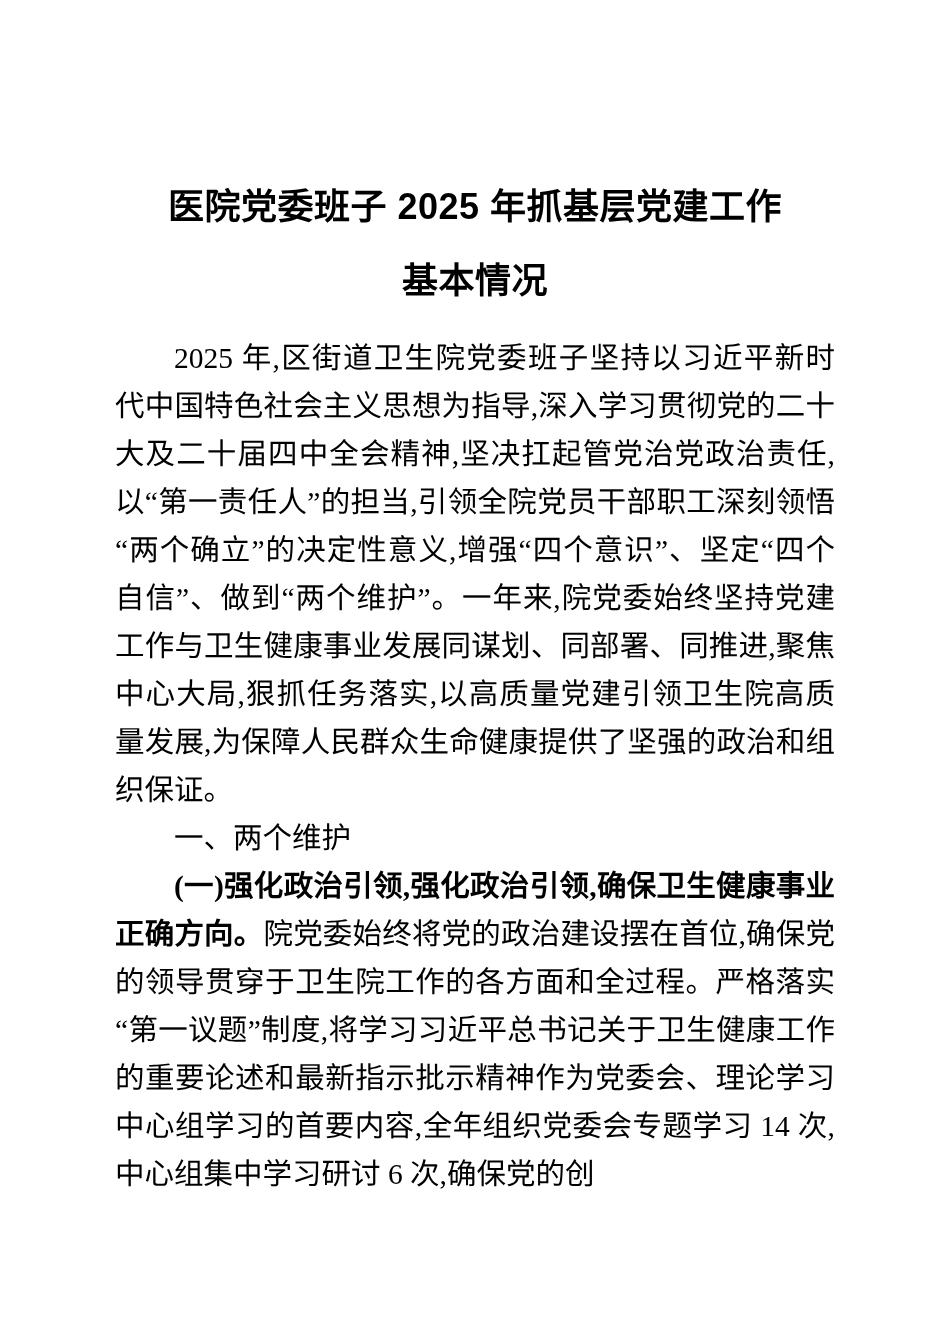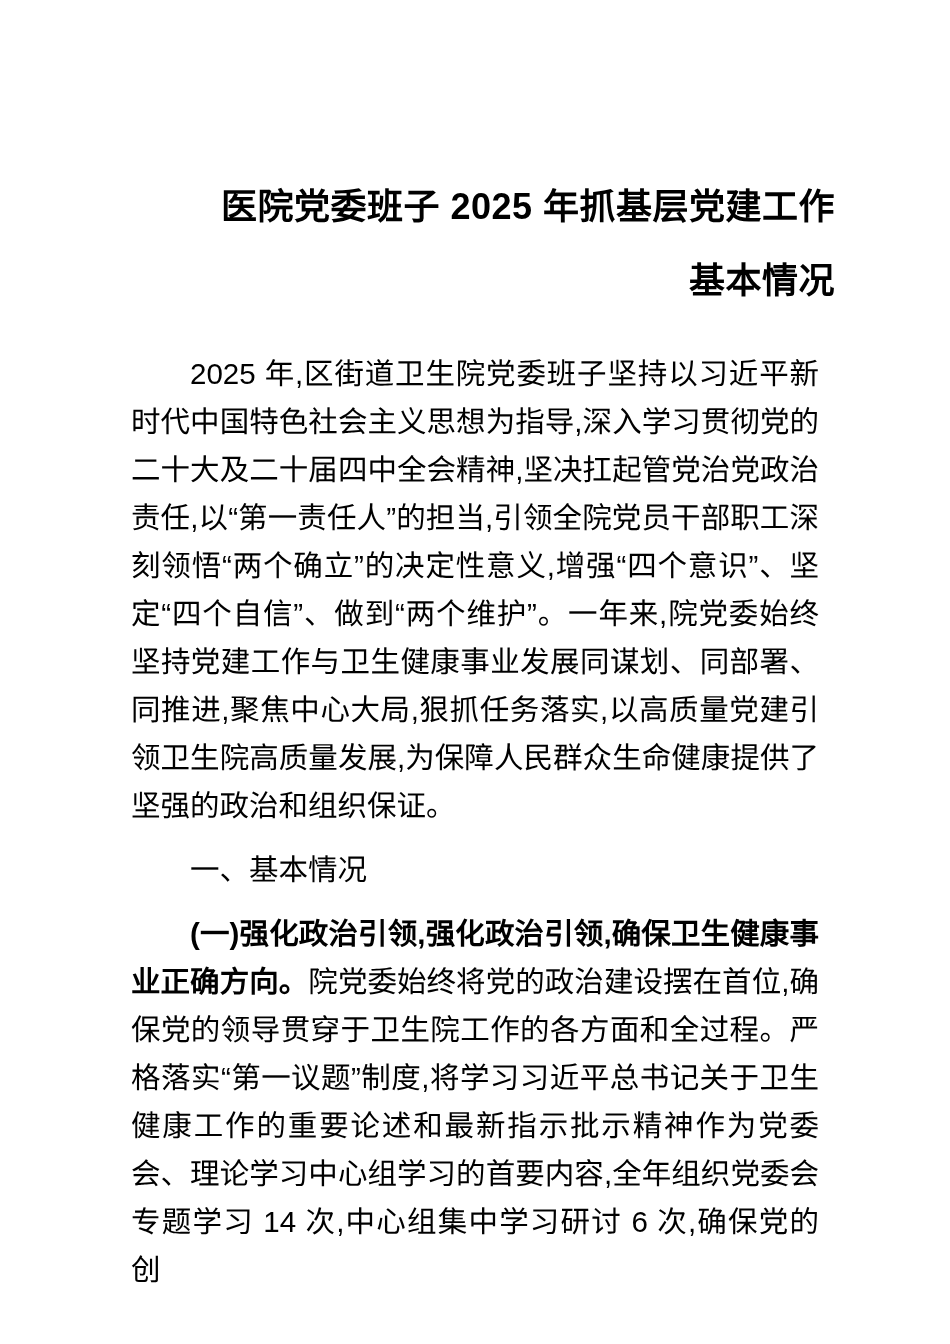--- a/index.html
+++ b/index.html
@@ -22,46 +22,47 @@
     height: 1344px;
     box-sizing: border-box;
     padding: 0 115px;
     background: #ffffff;
   }
 
   
   .doc-title {
     margin: 0;
     padding-top: 170px;
-    text-align: right;
+    text-align: center;
     font-size: 36px;
     font-weight: 700;
     line-height: 74px;
     letter-spacing: 0.5px;
     white-space: nowrap;
   }
   .doc-title .title-line {
     display: block;
   }
 
   
   .doc-body {
     margin: 0;
     padding-top: 16px;
   }
 
   .para {
-    margin: 16px;
+    margin: 0;
     font-size: 29.5px;
     line-height: 48px;
     text-align: justify;
     text-justify: inter-character;
     text-align-last: left;
     letter-spacing: 0;
     word-break: break-all;
+    font-family: Liberation Serif, serif;
   }
   .para.indent {
     text-indent: 2em;
   }
   .para.heading {
     text-indent: 2em;
   }
   .para.section {
     text-indent: 2em;
   }
@@ -77,21 +78,21 @@
 
   <h1 class="doc-title">
     <span class="title-line">医院党委班子 2025 年抓基层党建工作</span>
     <span class="title-line">基本情况</span>
   </h1>
 
   <div class="doc-body">
 
     <p class="para indent">2025 年,区街道卫生院党委班子坚持以习近平新时代中国特色社会主义思想为指导,深入学习贯彻党的二十大及二十届四中全会精神,坚决扛起管党治党政治责任,以“第一责任人”的担当,引领全院党员干部职工深刻领悟“两个确立”的决定性意义,增强“四个意识”、坚定“四个自信”、做到“两个维护”。一年来,院党委始终坚持党建工作与卫生健康事业发展同谋划、同部署、同推进,聚焦中心大局,狠抓任务落实,以高质量党建引领卫生院高质量发展,为保障人民群众生命健康提供了坚强的政治和组织保证。</p>
 
-    <p class="para heading">一、基本情况</p>
+    <p class="para heading">一、两个维护</p>
 
     <p class="para section">
       <b class="bold">(一)强化政治引领,强化政治引领,确保卫生健康事业正确方向。</b><span>院党委始终将党的政治建设摆在首位,确保党的领导贯穿于卫生院工作的各方面和全过程。严格落实“第一议题”制度,将学习习近平总书记关于卫生健康工作的重要论述和最新指示批示精神作为党委会、理论学习中心组学习的首要内容,全年组织党委会专题学习 14 次,中心组集中学习研讨 6 次,确保党的创</span>
     </p>
 
   </div>
 
 </div>
 
 </body></html>

